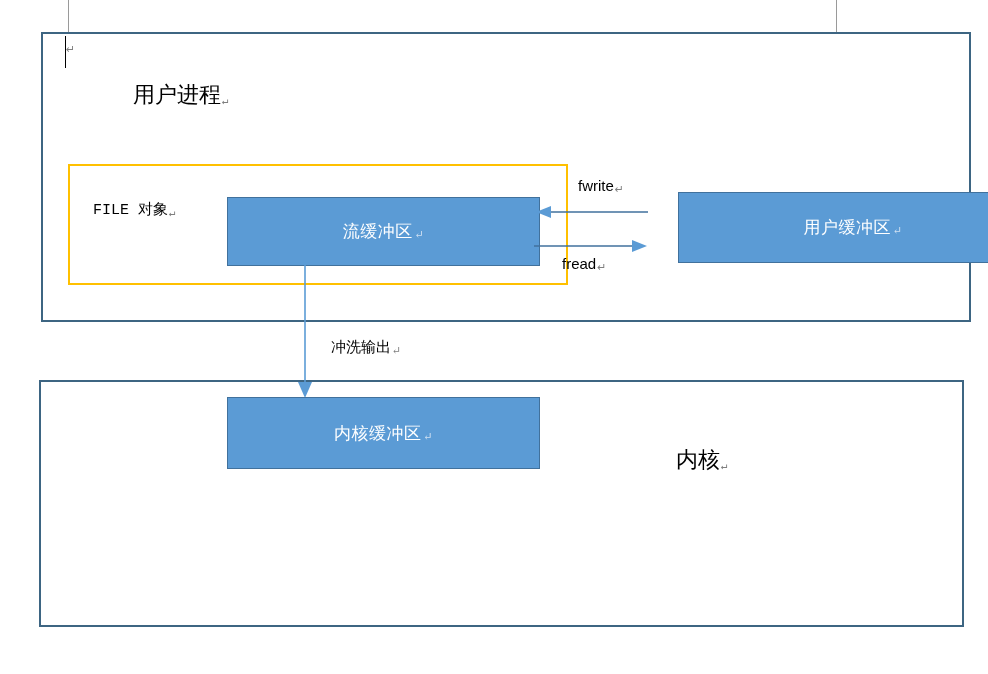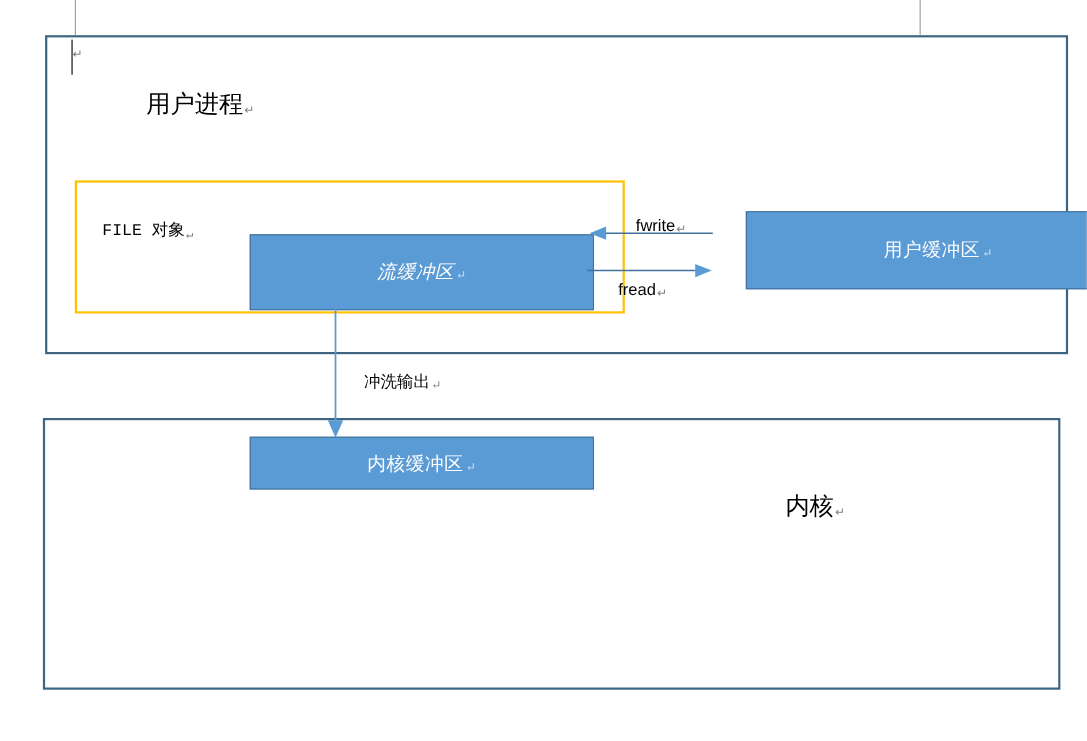--- a/index.html
+++ b/index.html
@@ -77,21 +77,21 @@
   .label .pilcrow {
     color: #7f7f7f;
     font-size: 11px;
     position: relative;
     top: 2px;
     margin-left: 1px;
   }
 
   .label-big {
     font-size: 22px;
-    font-family: Liberation Serif, serif;
+    font-family: Liberation Mono, monospace;
   }
   .label-mid {
     font-size: 15px;
     font-family: "Liberation Sans", "DejaVu Sans", sans-serif;
   }
   .label-cjk {
     font-size: 15px;
     font-family: "Liberation Serif", "DejaVu Serif", serif;
     margin-left: 24px;
   }
@@ -134,37 +134,37 @@
   <div class="label label-big" style="left:133px; top:80px;">
     <span>用户进程</span><span class="pilcrow">↵</span>
   </div>
 
   <div class="file-frame" style="left:68px; top:164px; width:500px; height:121px;"></div>
 
   <div class="label label-mid" style="left:93px; top:200px;font-family:Liberation Mono, monospace;">
     <span>FILE 对象</span><span class="pilcrow">↵</span>
   </div>
 
-  <div class="blue-box" style="left:227px; top:213px; width:313px; height:69px;font-style:italic;">
+  <div class="blue-box" style="left:227px; top:197px; width:313px; height:69px;">
     <span>流缓冲区</span>
       <span class="pilcrow">↵</span>
   </div>
 
   <div class="blue-box" style="left:678px; top:192px; width:350px; height:71px;">
     <span>用户缓冲区</span>
       <span class="pilcrow">↵</span>
   </div>
 
   <div class="connector" style="left:534px; top:203px; width:115px; height:18px;">
     <svg width="115" height="18" viewBox="0 0 115 18">
       <line x1="114" y1="9" x2="16" y2="9" stroke="#41719c" stroke-width="1.4"></line>
       <polygon points="2,9 17,3 17,15" fill="#5b9bd5"></polygon>
     </svg>
   </div>
-  <div class="label label-mid" style="left:578px; top:177px;margin-top:20px;">
+  <div class="label label-mid" style="left:578px; top:177px;">
     <span>fwrite</span><span class="pilcrow">↵</span>
   </div>
 
   <div class="connector" style="left:534px; top:237px; width:115px; height:18px;">
     <svg width="115" height="18" viewBox="0 0 115 18">
       <line x1="0" y1="9" x2="98" y2="9" stroke="#41719c" stroke-width="1.4"></line>
       <polygon points="113,9 98,3 98,15" fill="#5b9bd5"></polygon>
     </svg>
   </div>
   <div class="label label-mid" style="left:562px; top:255px;">
@@ -176,22 +176,22 @@
   <div class="connector" style="left:296px; top:265px; width:18px; height:134px;">
     <svg width="18" height="134" viewBox="0 0 18 134">
       <line x1="9" y1="0" x2="9" y2="118" stroke="#5b9bd5" stroke-width="1.6"></line>
       <polygon points="9,133 2,117 16,117" fill="#5b9bd5"></polygon>
     </svg>
   </div>
   <div class="label label-cjk" style="left:307px; top:338px;">
     <span>冲洗输出</span><span class="pilcrow">↵</span>
   </div>
 
-  <div class="blue-box" style="left:227px; top:397px; width:313px; height:48px;">
+  <div class="blue-box" style="left:227px; top:397px; width:313px; height:72px;">
     <span>内核缓冲区</span>
       <span class="pilcrow">↵</span>
   </div>
 
-  <div class="label label-big" style="left:714px; top:445px;">
+  <div class="label label-big" style="left:676px; top:445px;">
     <span>内核</span><span class="pilcrow">↵</span>
   </div>
 
 </div>
 
 </body></html>

